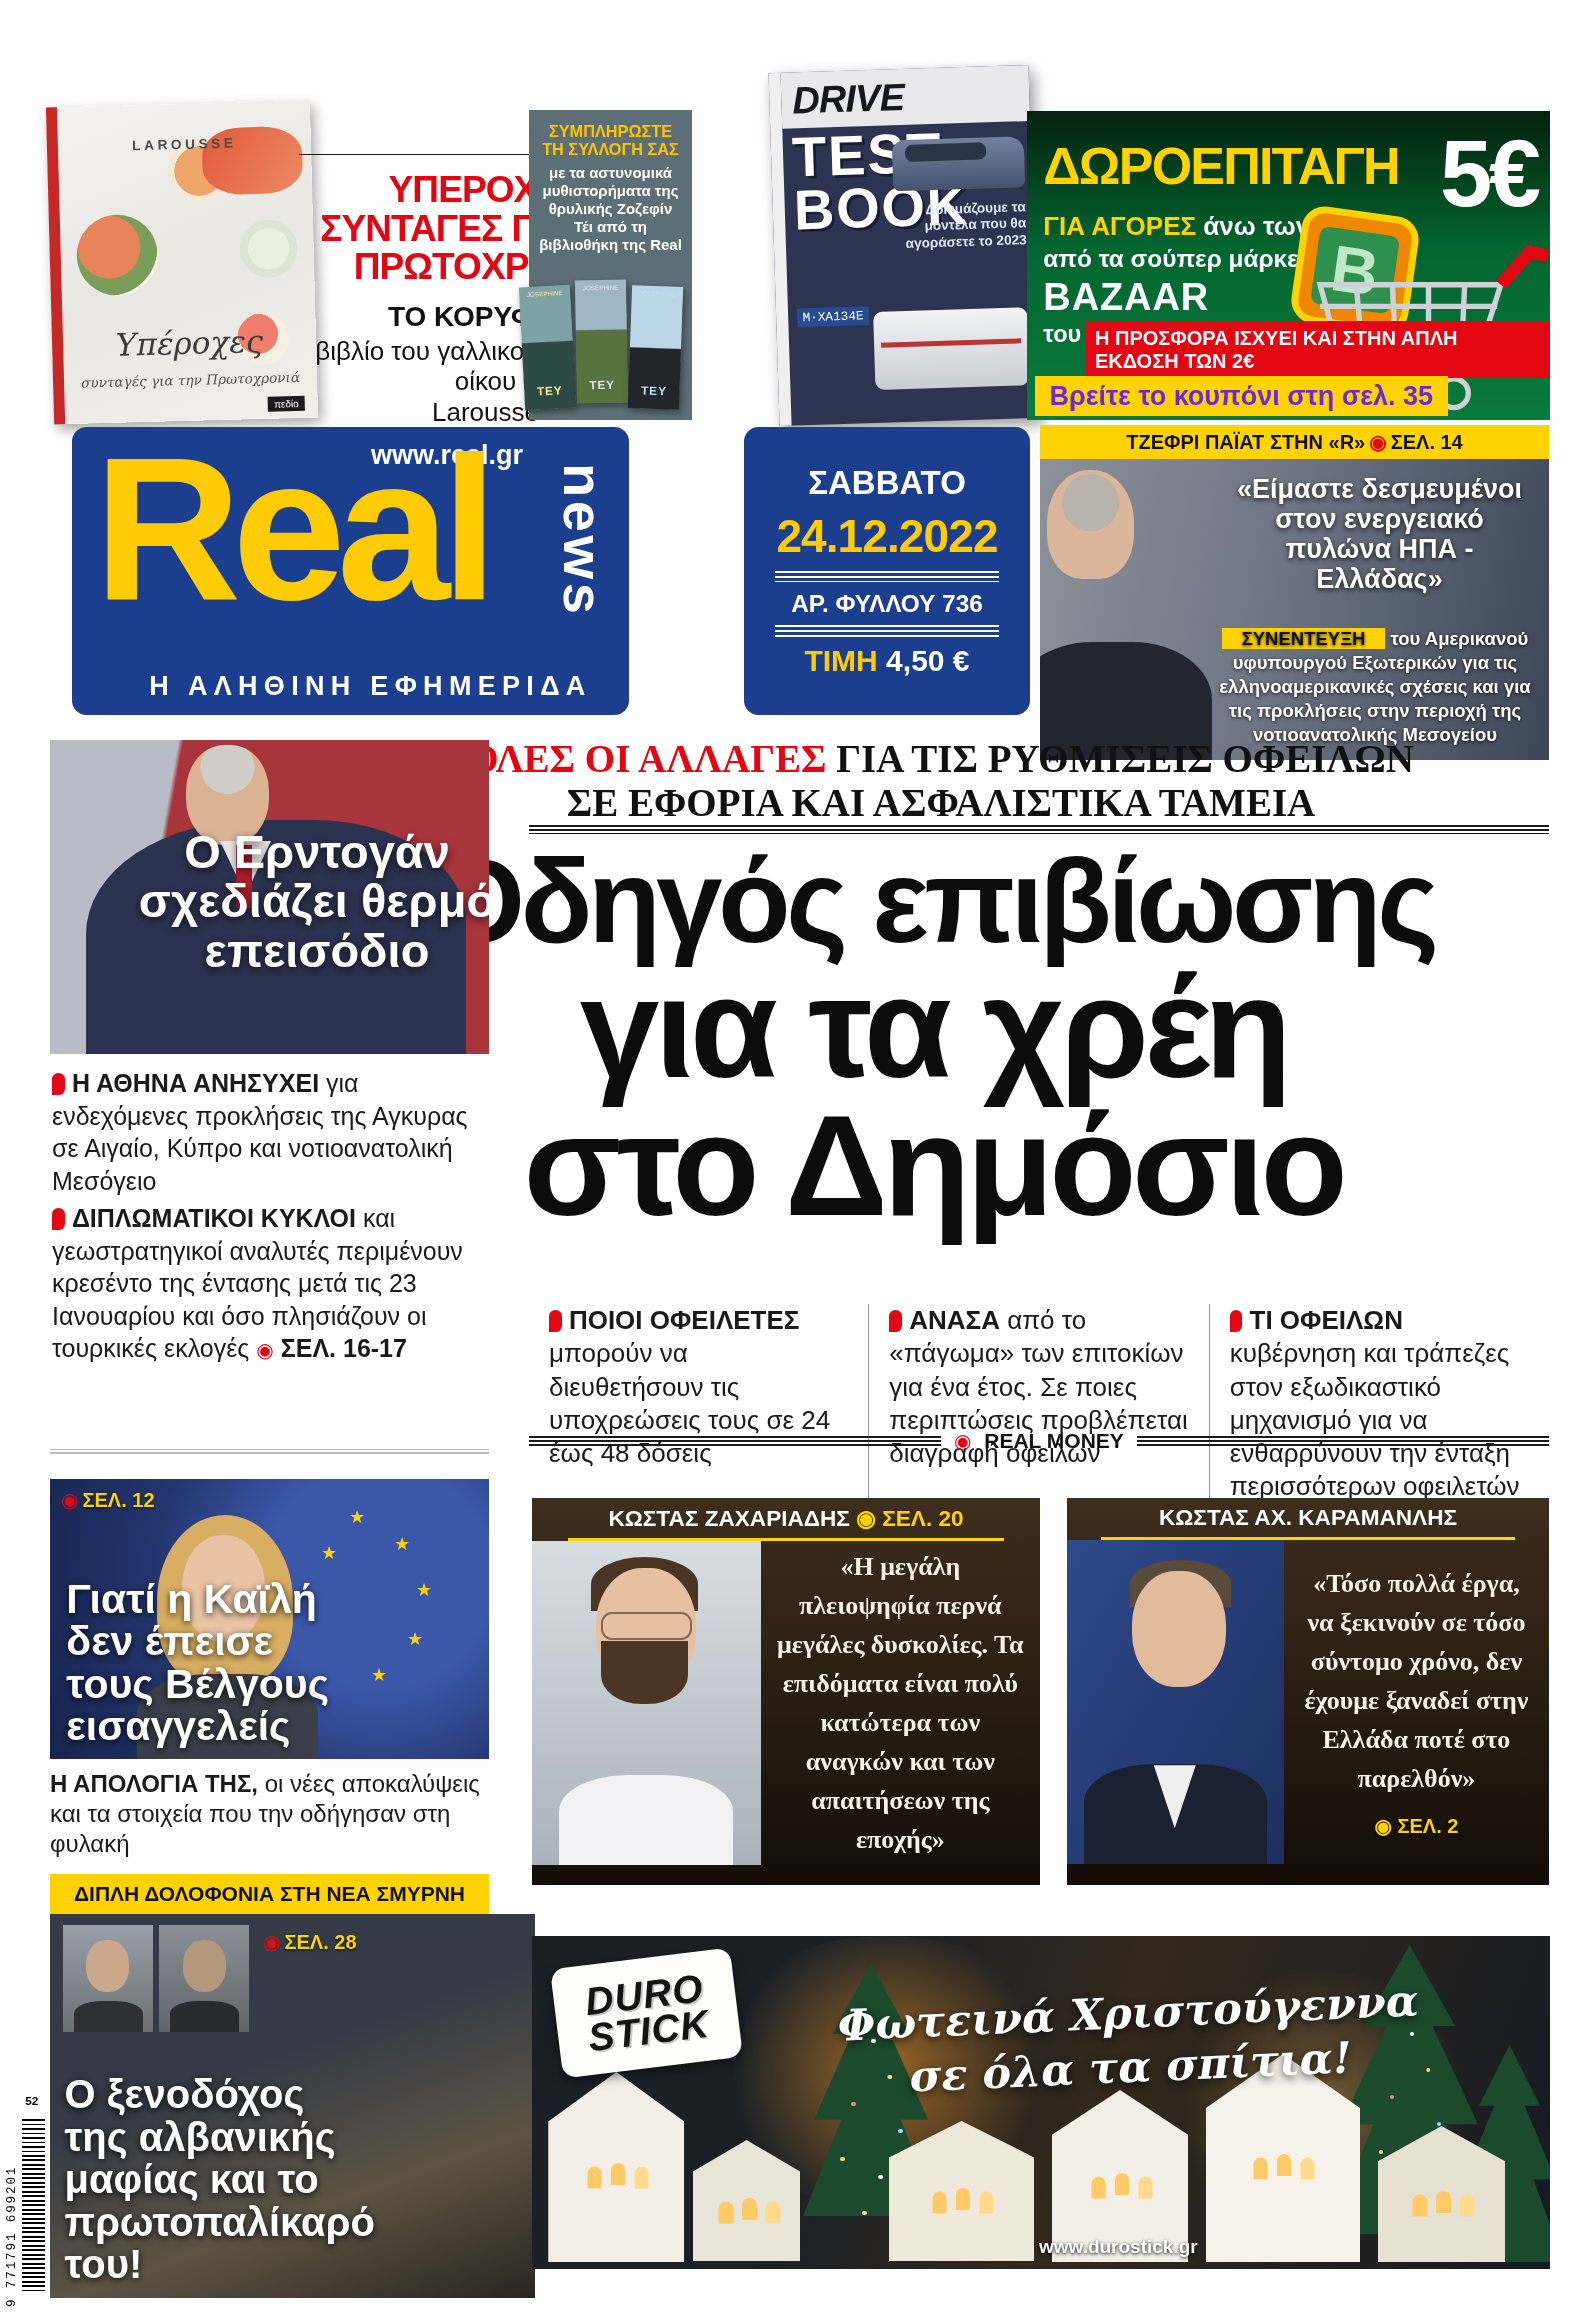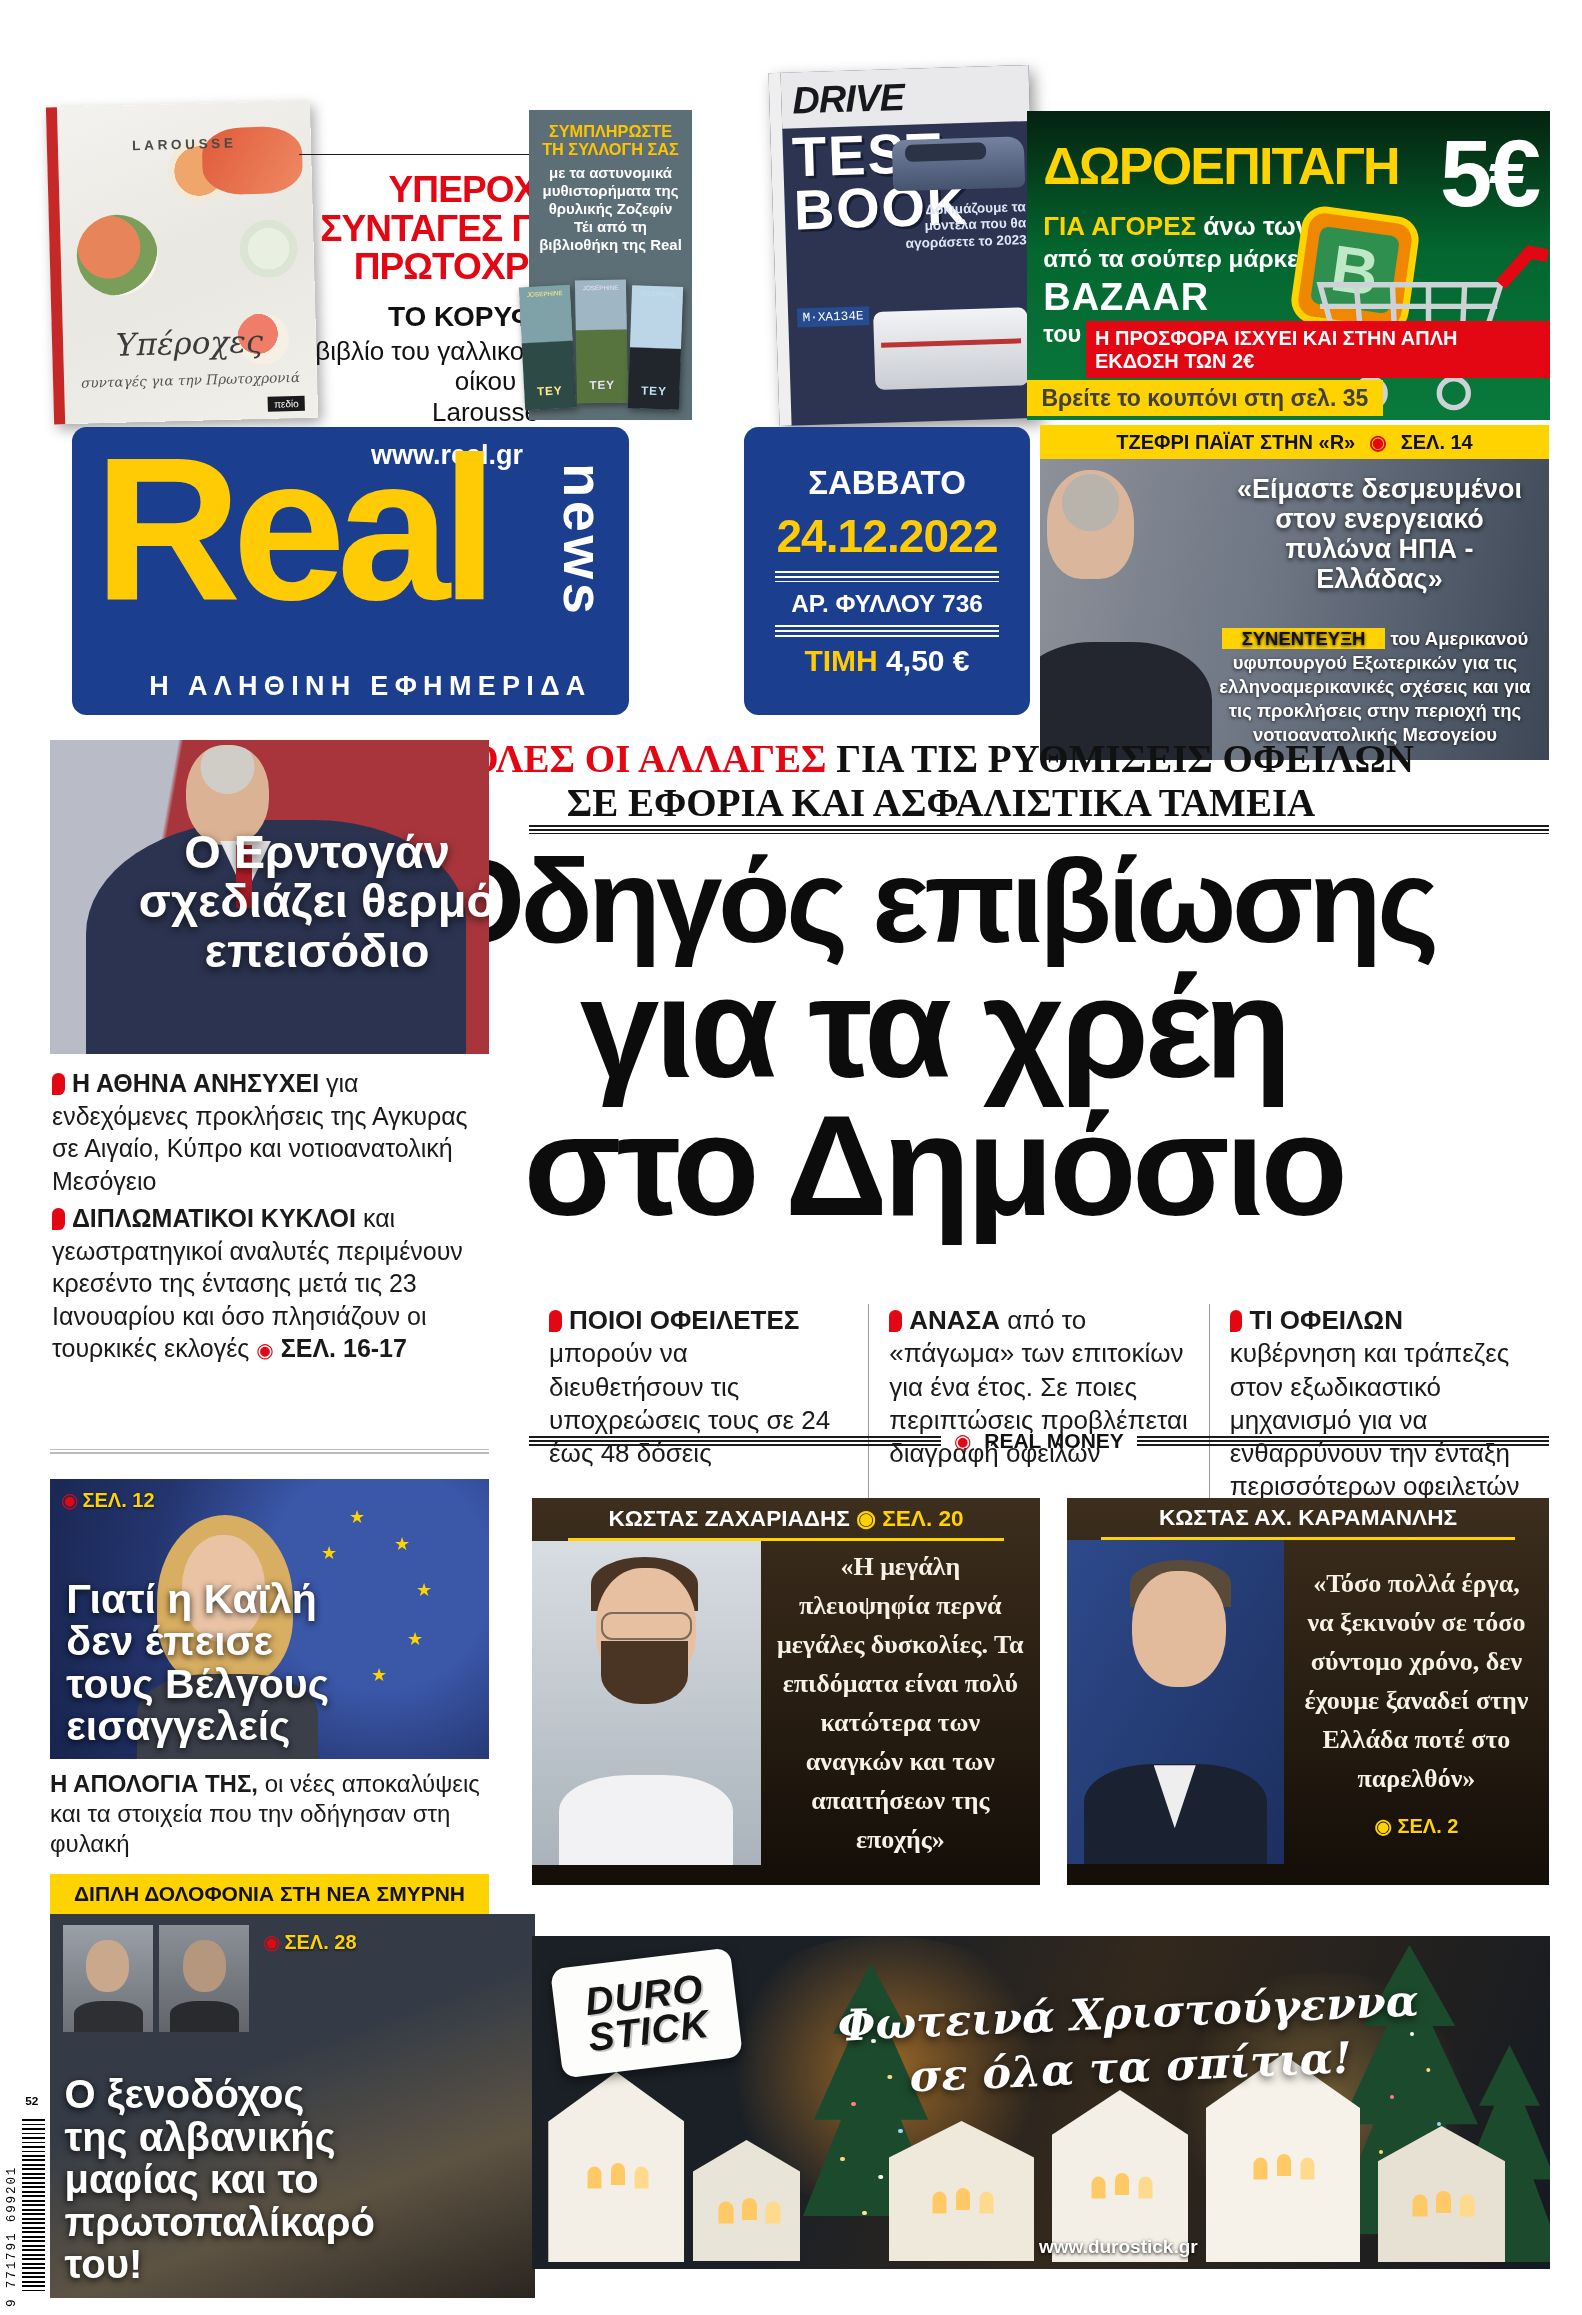--- a/index.html
+++ b/index.html
@@ -55,38 +55,38 @@
   .bz-l1{position:absolute;left:16.3px;top:100px;font-weight:bold;font-size:26px;color:#fff;}
   .bz-l1 .y{color:#ffd300;}
   .bz-l2{position:absolute;left:16.3px;top:134px;color:#fff;font-weight:bold;font-size:24.4px;}
   .bz-brand{position:absolute;left:16.3px;top:165px;color:#fff;font-weight:bold;font-size:38px;letter-spacing:0.9px;}
   .bz-l3{position:absolute;left:16.3px;top:210px;color:#fff;font-weight:bold;font-size:23.5px;}
   .bz-blogo{position:absolute;right:136px;top:100px;width:118px;height:118px;background:#ffd300;border-radius:23.5px;transform:rotate(8deg);padding:7.2px;box-sizing:border-box;}
   .bz-blogo .in{width:100%;height:100%;background:#ef8800;border-radius:16.3px;display:flex;align-items:center;justify-content:center;}
   .bz-blogo .in span{color:#bfe8c6;font-size:65px;font-weight:bold;background:#2f8f4e;padding:1.8px 16.3px;border-radius:9px;}
   .bz-cart{position:absolute;right:-5.4px;bottom:-3.6px;width:253px;height:190px;}
   .bz-red{position:absolute;left:59px;bottom:42px;background:#e30613;color:#fff;font-weight:bold;font-size:20px;padding:5.4px 9px;z-index:3;}
-  .bz-yel{position:absolute;left:0;bottom:3.6px;background:#ffd300;color:#404040;font-weight:bold;font-size:23px;padding:4.5px 14.5px;z-index:3;}
+  .bz-yel{position:absolute;left:8px;bottom:3.6px;background:#ffd300;color:#6d28d9;font-weight:bold;font-size:27px;padding:4.5px 14.5px;z-index:3;}
 
   
   .logo-box{left:72px;top:427px;width:557px;height:288px;background:#1c3e8e;border-radius:14.5px;}
   .mh-url{position:absolute;top:12.7px;left:299px;color:#fff;font-weight:bold;font-size:27px;}
   .mh-real{position:absolute;top:-11px;left:22px;color:#ffcb05;font-weight:bold;font-size:204px;letter-spacing:-9px;line-height:1.1;}
   .mh-news{position:absolute;top:36px;right:12.7px;color:#fff;font-weight:bold;font-size:56px;writing-mode:vertical-rl;letter-spacing:3.6px;}
   .mh-tag{position:absolute;bottom:12.7px;left:0;width:597px;text-align:center;color:#fff;font-size:27px;letter-spacing:6.3px;font-weight:bold;}
   .date-box{left:744px;top:427px;width:286px;height:288px;background:#1c3e8e;border-radius:14.5px;display:flex;flex-direction:column;align-items:center;justify-content:center;gap:7.2px;}
   .db-day{color:#fff;font-weight:bold;font-size:33px;}
   .db-date{color:#ffcb05;font-weight:bold;font-size:46px;letter-spacing:-0.9px;}
   .tline{width:78%;height:11.8px;background:repeating-linear-gradient(to bottom,#fff 0 2.3px,transparent 2.3px 5px);}
   .db-issue{color:#fff;font-weight:bold;font-size:24.4px;}
   .db-price{font-weight:bold;font-size:30px;color:#fff;}
   .db-price .y{color:#ffcb05;}
 
   .pyatt{left:1040px;top:425px;width:509px;height:289px;}
-  .py-bar{height:34px;background:#ffd300;display:flex;align-items:center;justify-content:center;gap:14px;font-weight:bold;font-size:20px;color:#111;}
+  .py-bar{height:34px;background:#ffd300;display:flex;align-items:center;justify-content:center;gap:4px;font-weight:bold;font-size:20px;color:#111;}
   .py-photo{position:relative;height:301px;background:linear-gradient(100deg,#8d9199 0%,#6e7684 45%,#3c4654 100%);overflow:hidden;}
   .py-head{position:absolute;left:7.2px;top:11px;width:87px;height:109px;border-radius:48% 48% 40% 40%;background:radial-gradient(circle at 50% 30%,#b8b4ac 0 32%,#d9b69c 33%);}
   .py-suit{position:absolute;left:-27px;bottom:-27px;width:199px;height:145px;border-radius:40% 40% 0 0;background:#23262e;}
   .py-title{position:absolute;right:11px;top:14.5px;width:317px;text-align:center;color:#fff;font-weight:bold;font-size:27px;line-height:1.12;text-shadow:0 1.8px 5.4px rgba(0,0,0,.75);}
   .py-lead{position:absolute;right:11px;bottom:12.7px;width:326px;text-align:center;color:#fff;font-weight:bold;font-size:18.5px;line-height:1.3;text-shadow:0 0.9px 3.6px rgba(0,0,0,.8);}
   .py-lead .hl{background:#ffd300;color:#111;padding:0 20px;}
 
   
   .kicker{left:380px;top:737px;width:1122px;text-align:center;font-family:"Liberation Serif",serif;font-weight:bold;font-size:39px;line-height:1.12;color:#111;}
   .kicker .red{color:#e30613;}

